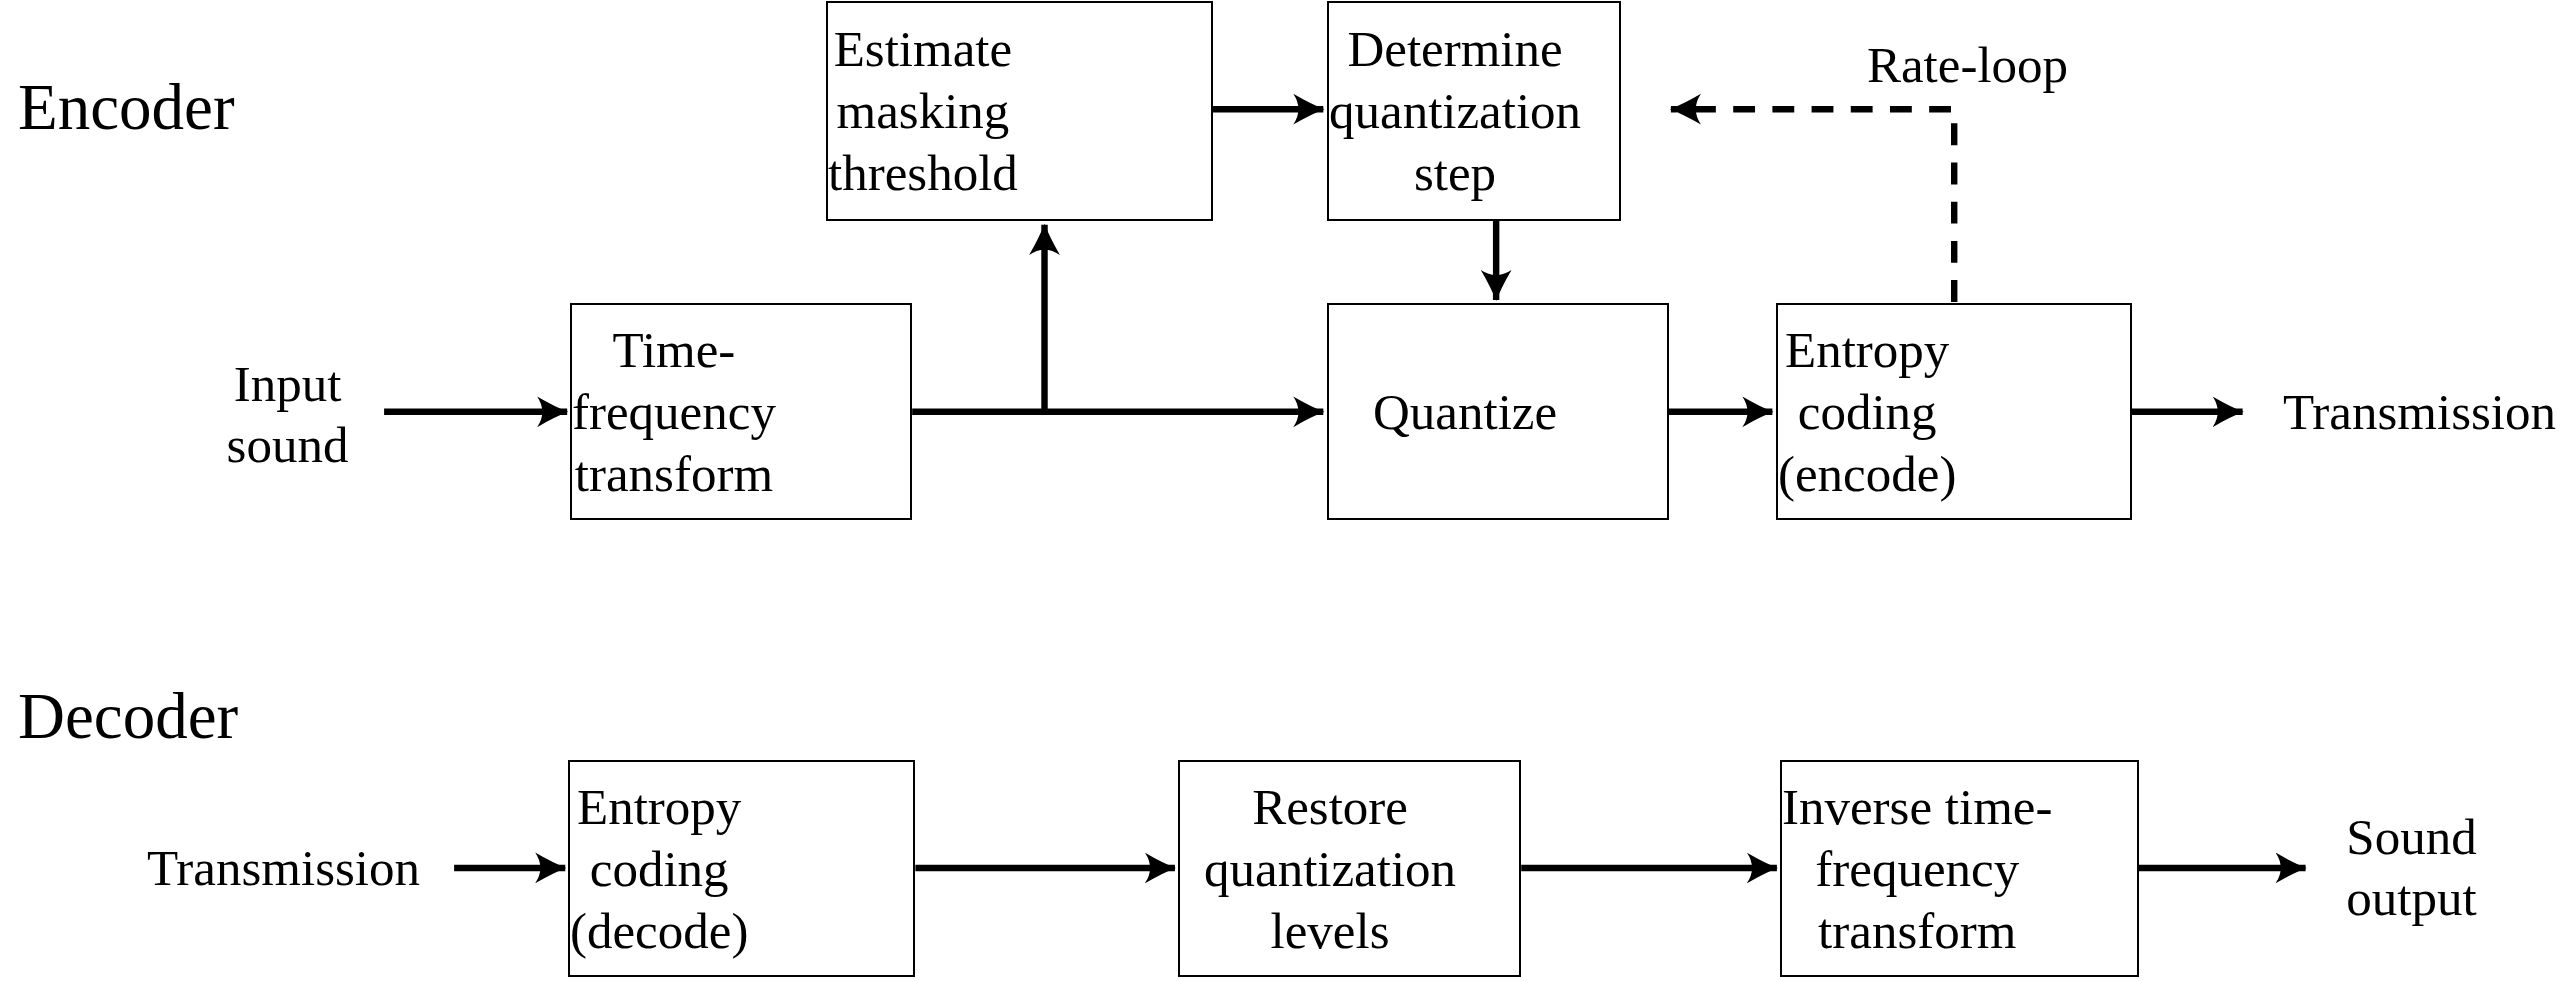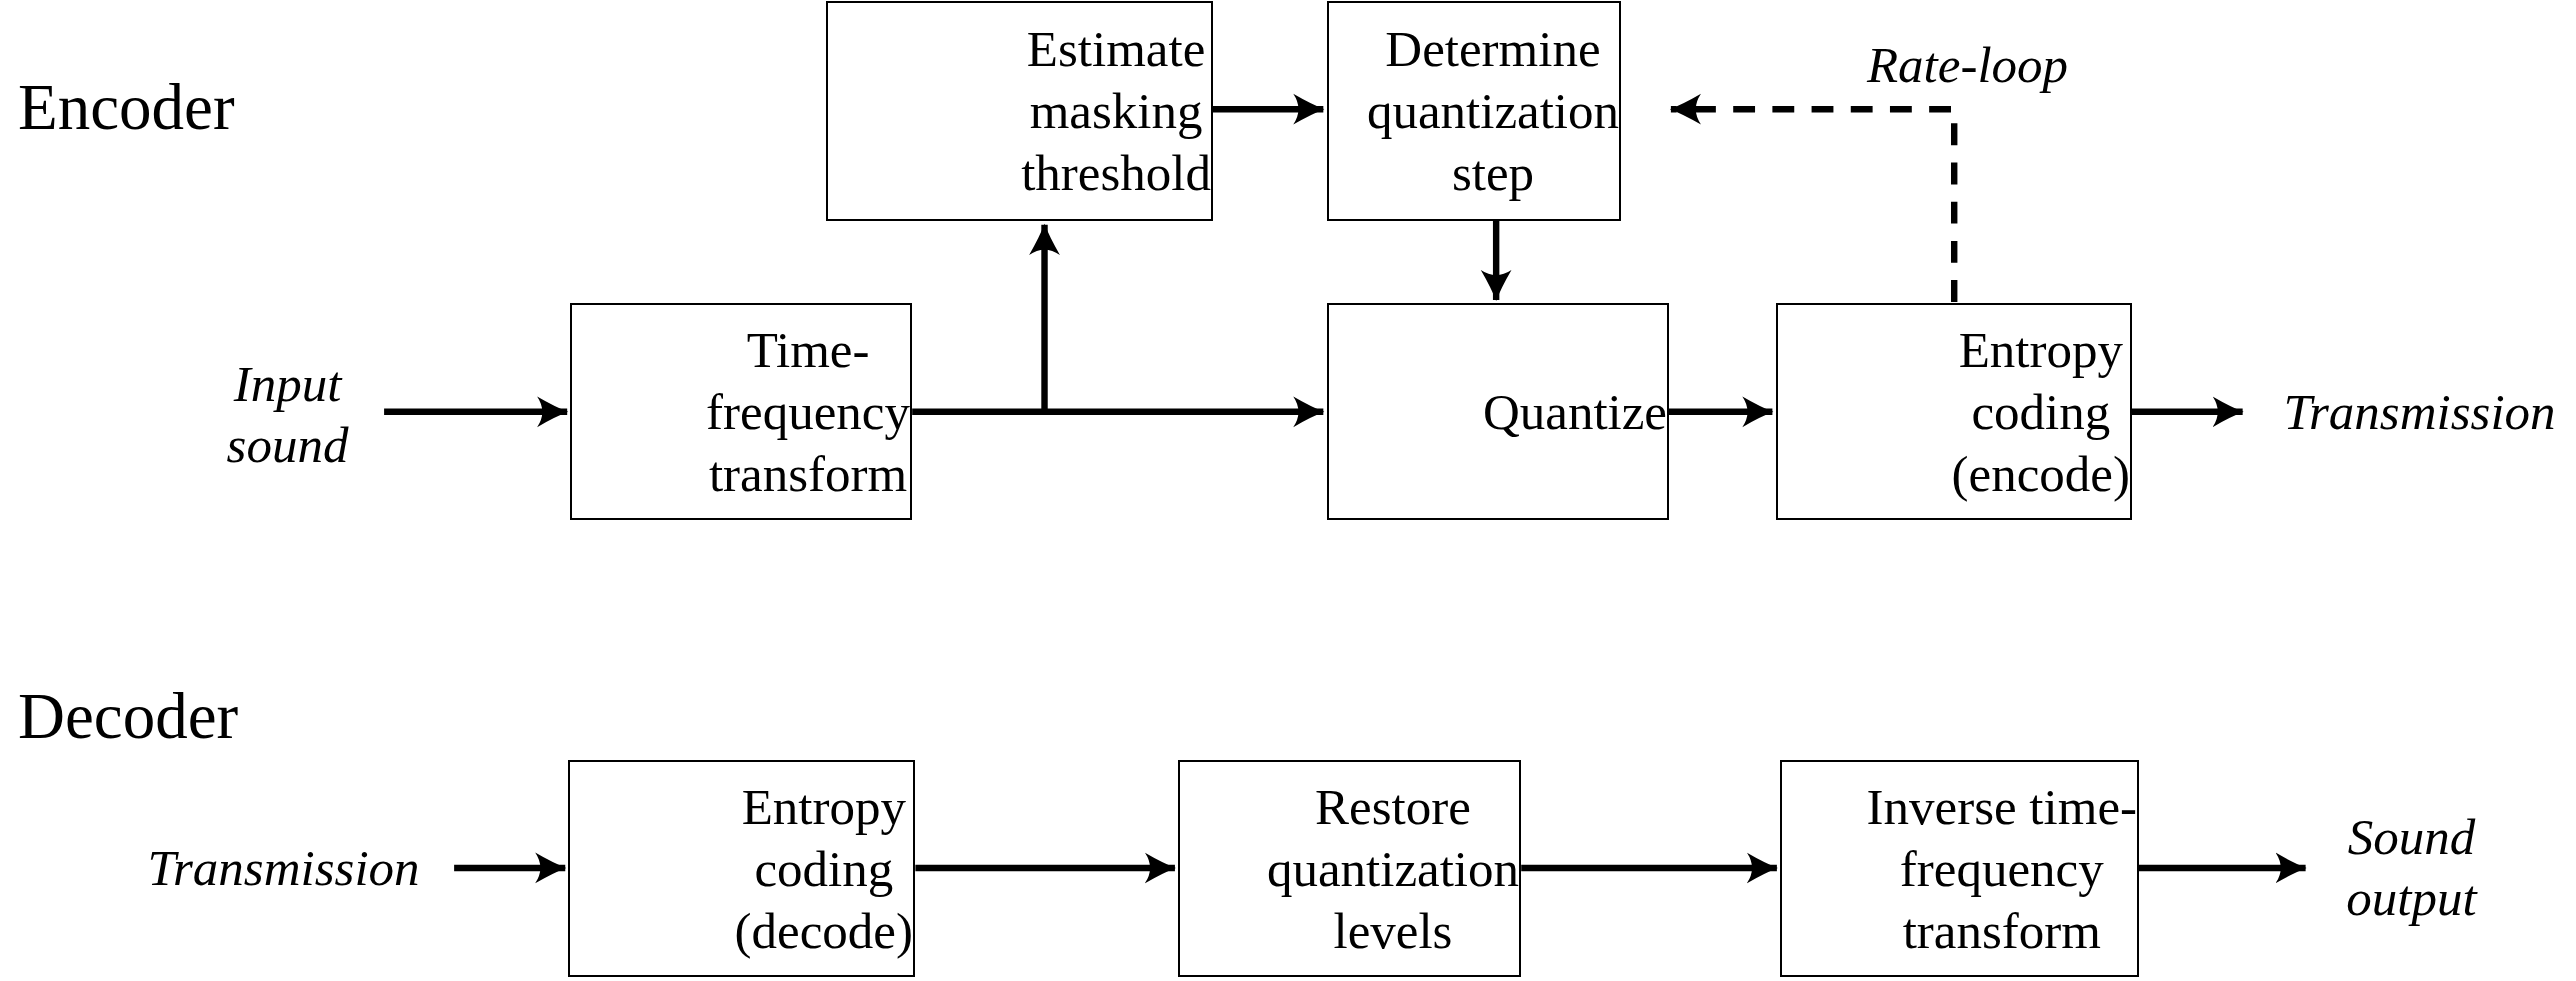--- a/index.html
+++ b/index.html
@@ -30,36 +30,35 @@
   .wire.dashed {
     stroke-dasharray: 34 27;
   }
   .box {
     position: absolute;
     box-sizing: border-box;
     border: 2.6px solid #000000;
     background: #ffffff;
     display: flex;
     align-items: center;
-    justify-content: flex-end;
+    justify-content: flex-start;
   }
   .box-label {
     display: block;
     white-space: pre-line;
     text-align: center;
     font-size: 51px;
     line-height: 62px;
   }
   .flabel {
     position: absolute;
     text-align: center;
     white-space: pre-line;
     font-size: 51px;
     line-height: 61px;
-    font-style: italic;
   }
   .seclabel {
     position: absolute;
     font-weight: normal;
     font-size: 65px;
     line-height: 62px;
     white-space: nowrap;
   }
 </style>
 </head>
@@ -127,21 +126,21 @@
   <div class="flabel" style="left:2259px; top:382px; width:321px;">Transmission</div>
 
   <div class="flabel" style="left:123px; top:838px; width:321px;">Transmission</div>
 
   <div class="box" style="left:568px; top:760px; width:347px; height:217px;">
     <span class="box-label">Entropy
 coding
 (decode)</span>
   </div>
 
-  <div class="box" style="left:1178px; top:760px; width:343px; height:217px;">
+  <div class="box" style="left:1178px; top:760px; width:343px; height:217px;padding-left:24px;">
     <span class="box-label">Restore
 quantization
 levels</span>
   </div>
 
   <div class="box" style="left:1780px; top:760px; width:359px; height:217px;">
     <span class="box-label">Inverse time-
 frequency
 transform</span>
   </div>

